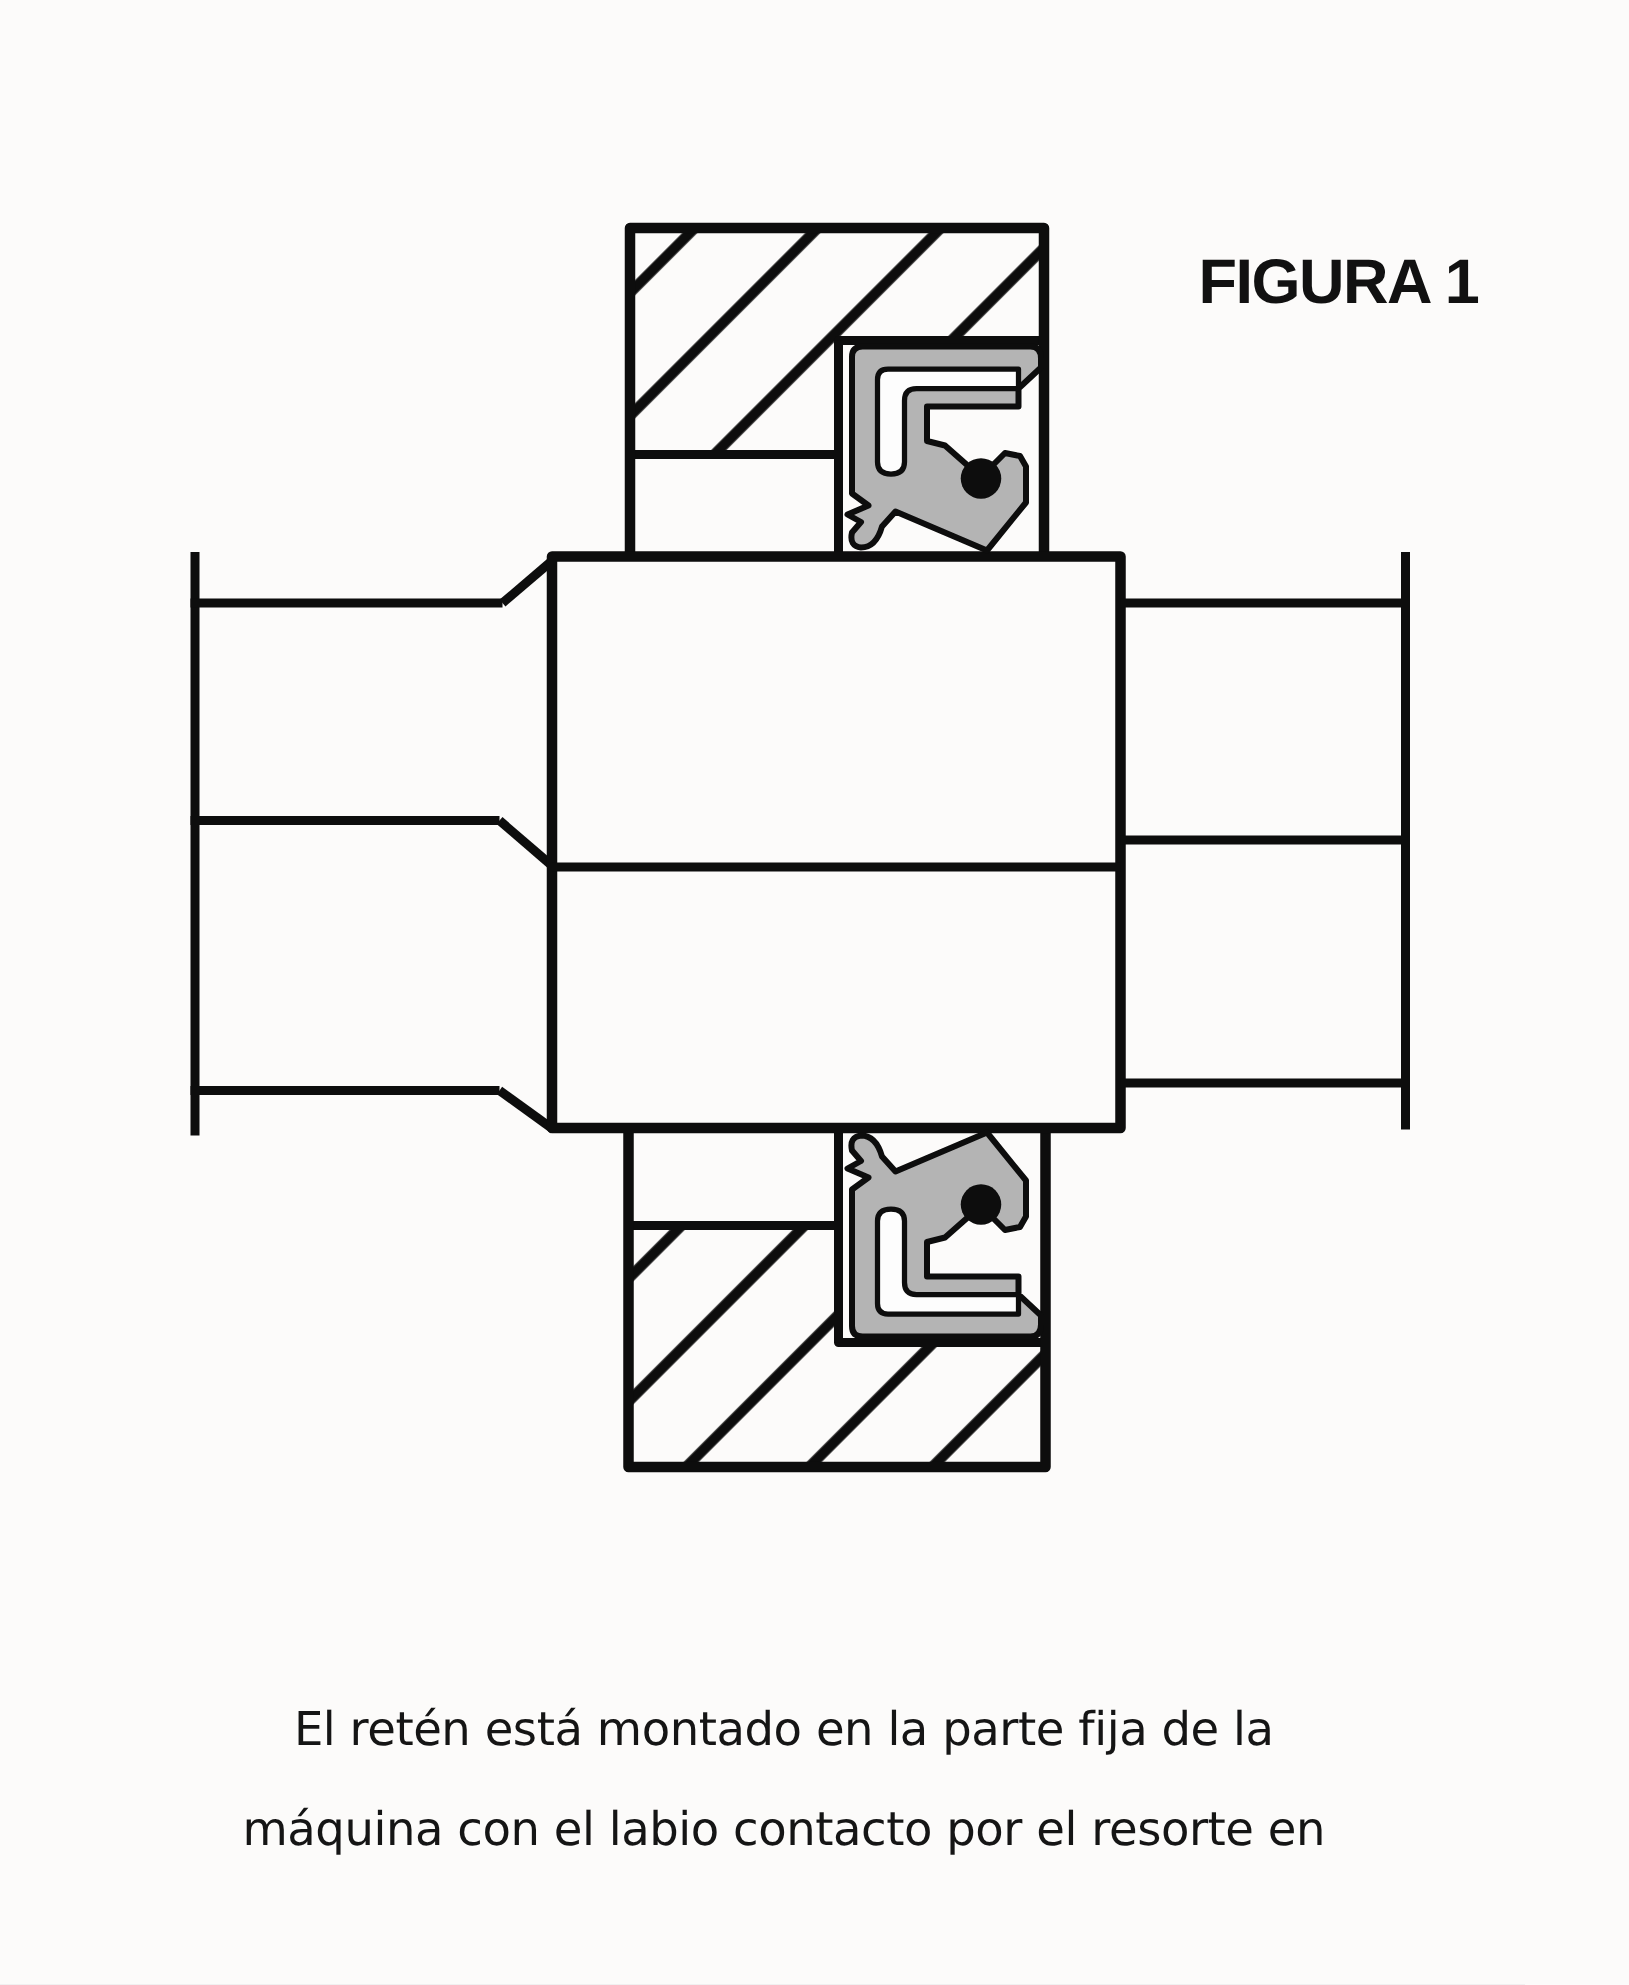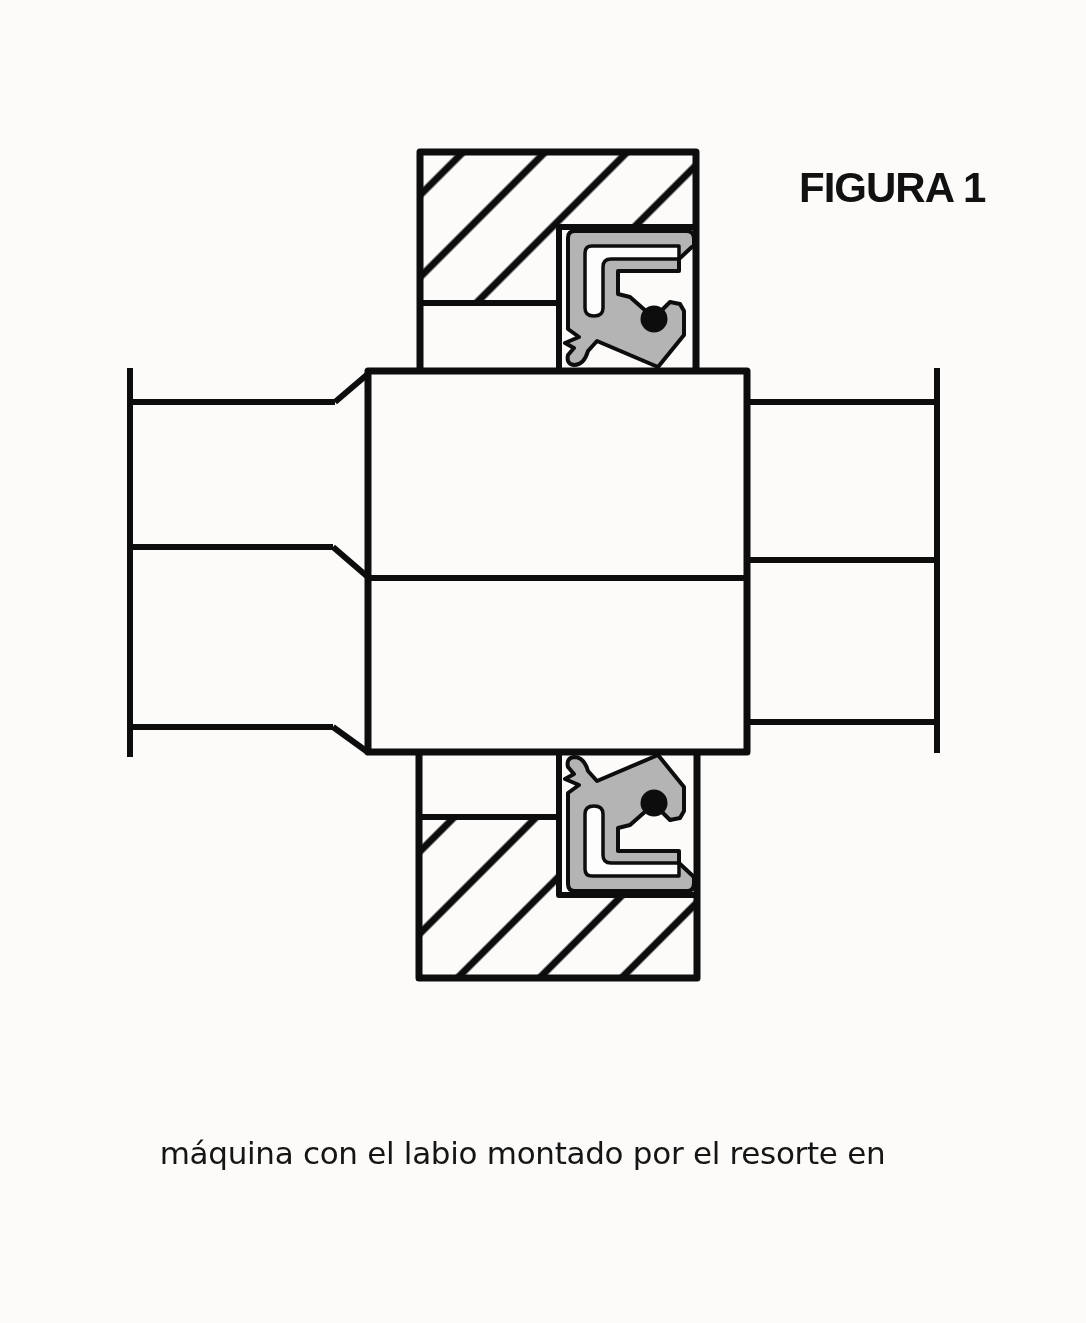--- a/index.html
+++ b/index.html
@@ -116,16 +116,17 @@
                L 568 238 Q 568 231 575 231 Z" fill="#b4b4b4" stroke="#0d0d0d" stroke-width="4" stroke-linejoin="round"></path>
       <path d="M 592 246 L 679 246 L 679 259 L 611 259
                Q 603 259 603 267 L 603 308
                Q 603 316 594 316 Q 585 316 585 308
                L 585 253 Q 585 246 592 246 Z" fill="#fdfdfd" stroke="#0d0d0d" stroke-width="3.5" stroke-linejoin="round"></path>
       <circle cx="654" cy="319" r="13.5" fill="#0d0d0d"></circle>
     </g>
   </svg>
 
   <div class="caption">
-    <div>máquina con el labio montado por el resorte en</div>
+    <div>El retén está montado en la parte fija de la</div>
+    <div>máquina con el labio contacto por el resorte en</div>
   </div>
 
 </div>
 
 </body></html>

